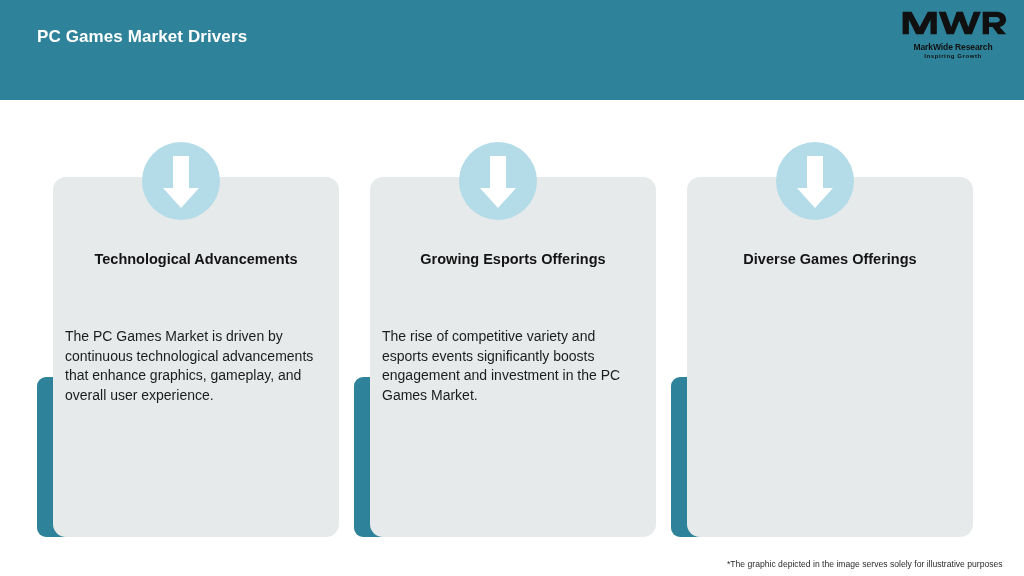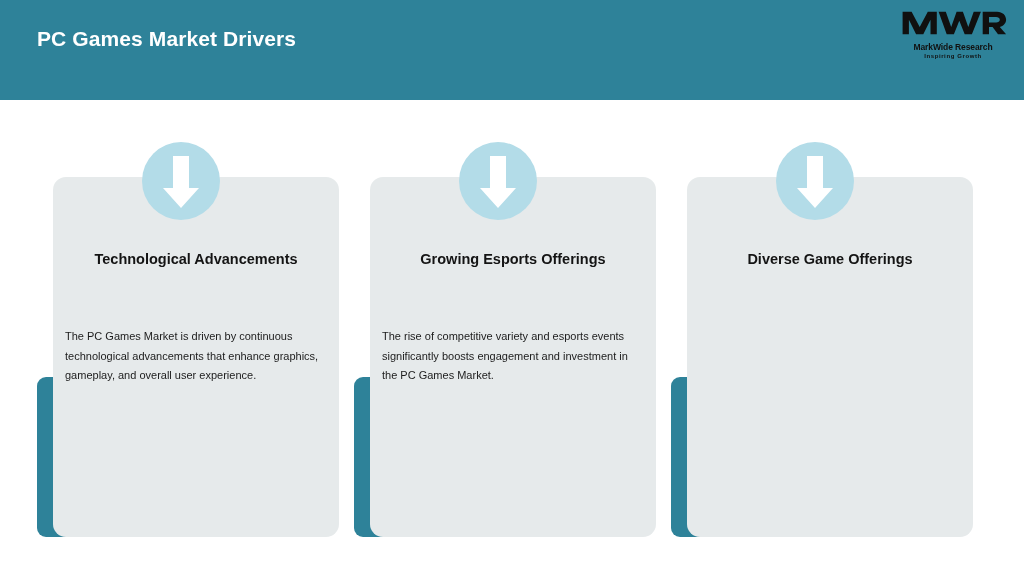--- a/index.html
+++ b/index.html
@@ -27,21 +27,21 @@
     left: 0;
     top: 0;
     width: 1024px;
     height: 100px;
     background: #2e8299;
   }
   #header-title {
     position: absolute;
     left: 37px;
     top: 27px;
-    font-size: 21px;
+    font-size: 17px;
     font-weight: bold;
     color: #ffffff;
     letter-spacing: 0.1px;
     white-space: nowrap;
   }
 
   
   #logo {
     position: absolute;
     right: 16px;
@@ -111,21 +111,21 @@
     font-size: 14.5px;
     font-weight: bold;
     color: #141414;
     line-height: 18px;
   }
   .card-text {
     position: absolute;
     left: 12px;
     top: 150px;
     width: 262px;
-    font-size: 11px;
+    font-size: 14px;
     color: #1c1c1c;
     line-height: 19.5px;
     text-align: left;
   }
 
   
   .arrow-badge {
     position: absolute;
     top: -35px;
     left: 89px;
@@ -217,26 +217,27 @@
         <svg viewBox="0 0 78 78" width="78" height="78" aria-hidden="true">
           <path d="M31 14 L47 14 L47 46 L57 46 L39 66 L21 46 L31 46 Z" fill="#ffffff"></path>
         </svg>
       </span>
     </div>
   </div>
 
   <div class="card-group" id="card-group-2">
     <div class="card-shadow"></div>
     <div class="card-body">
-      <div class="card-title">Diverse Game Offerings</div>
+      <div class="card-title">Diverse Games Offerings</div>
     </div>
     <div class="arrow-badge">
       <div class="arrow-circle"></div>
       <span class="arrow-glyph">
         <svg viewBox="0 0 78 78" width="78" height="78" aria-hidden="true">
           <path d="M31 14 L47 14 L47 46 L57 46 L39 66 L21 46 L31 46 Z" fill="#ffffff"></path>
         </svg>
       </span>
     </div>
   </div>
 
+  <div id="disclaimer-note">*The graphic depicted in the image serves solely for illustrative purposes</div>
 
 </div>
 
 </body></html>

